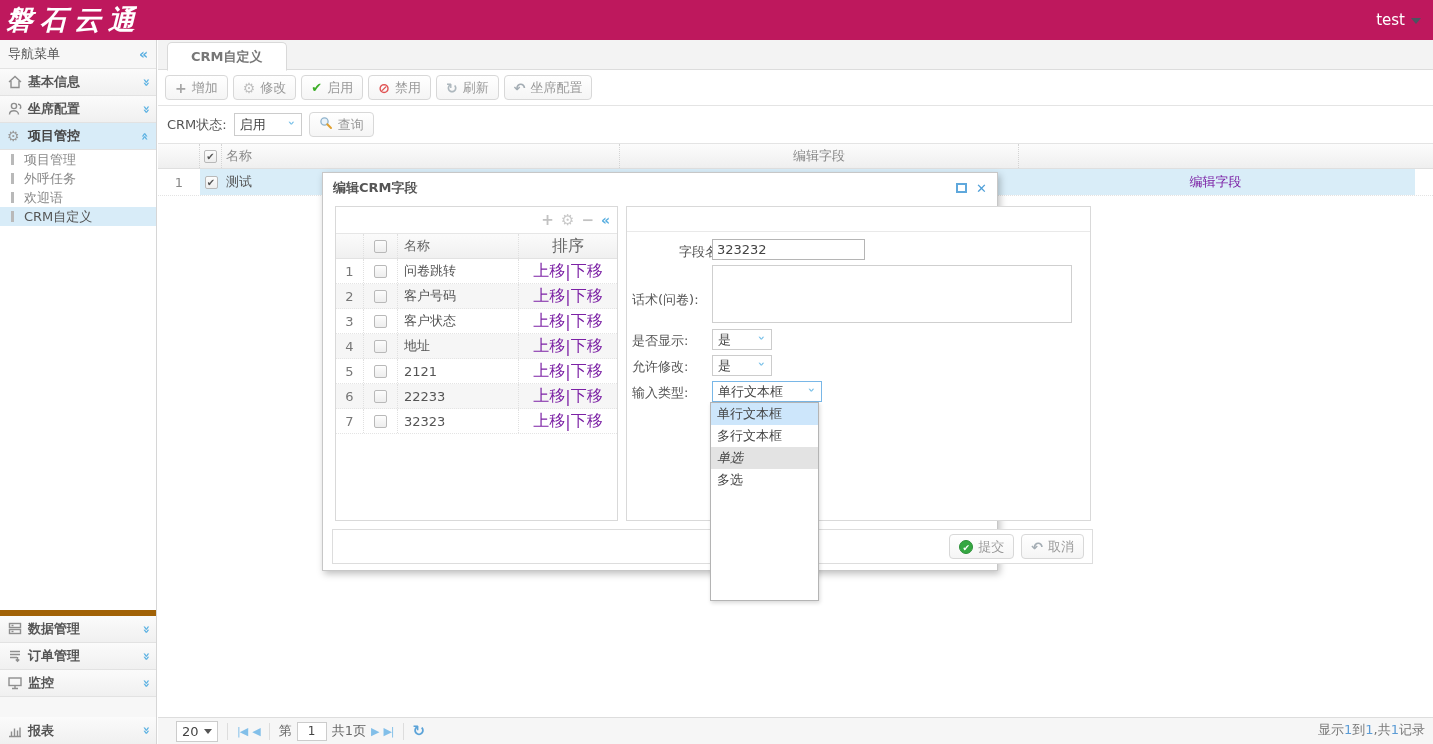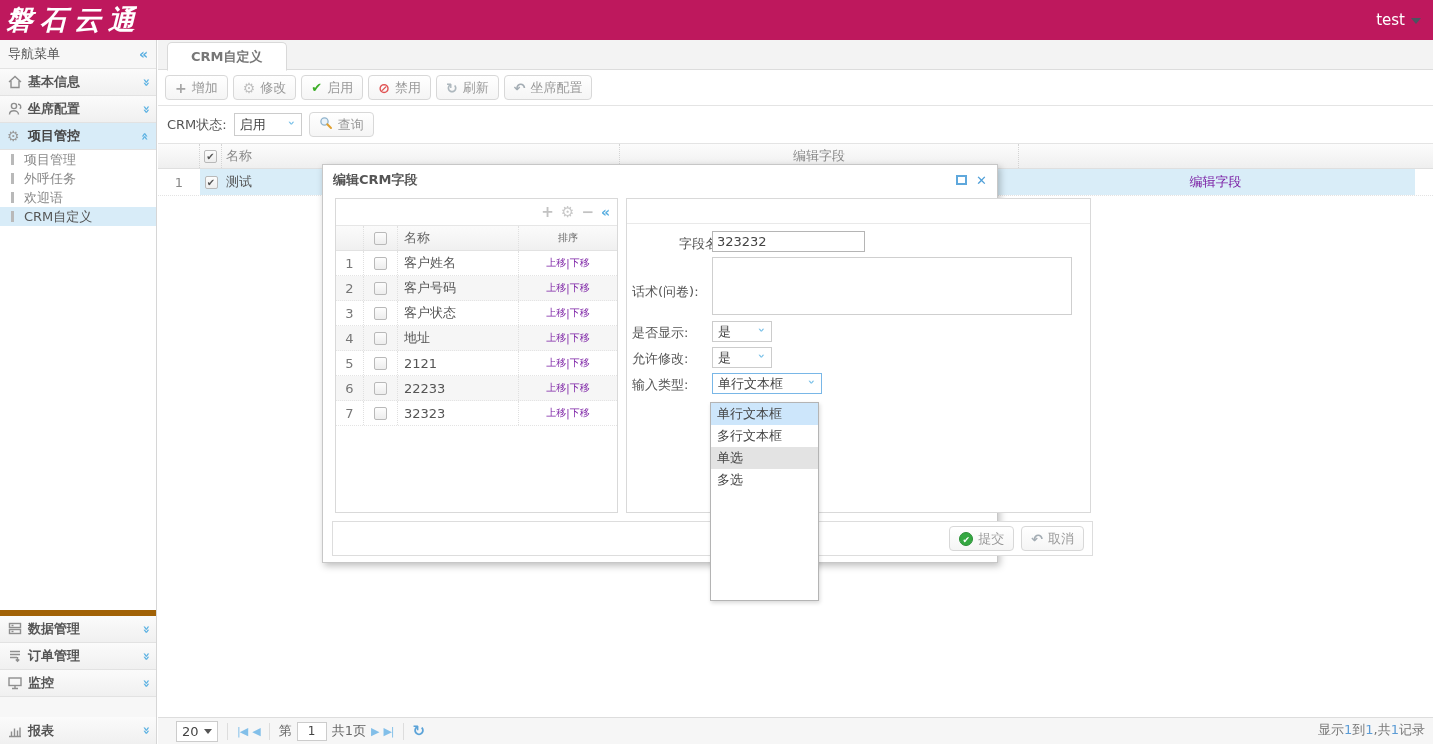--- a/index.html
+++ b/index.html
@@ -65,52 +65,52 @@
   .psize { width:42px; height:21px; }
   .psize .dark-caret { margin-left:auto; width:0; height:0; border-left:4px solid transparent; border-right:4px solid transparent; border-top:5px solid #555; }
   .vsep { width:1px; height:17px; background:#ddd; margin:0 4px; }
   .pg-ic { color:#82bfe9; font-size:11px; letter-spacing:-1px; cursor:pointer; }
   .pg-refresh { color:#5ba3d8; font-size:15px; font-weight:bold; cursor:pointer; }
   .page-input { width:30px; height:19px; border:1px solid #ccc; text-align:center; font-size:12px; color:#444; font-family:inherit; }
   .statusbar { position:absolute; right:8px; bottom:5px; color:#777; font-size:13px; }
   .statusbar .num { color:#5b9bd5; }
 
   
-  .modal { position:absolute; left:322px; top:164px; width:676px; height:399px; background:#fff; border:1px solid #c7c7c7; box-shadow:2px 3px 7px rgba(0,0,0,.25); z-index:10; }
+  .modal { position:absolute; left:322px; top:172px; width:676px; height:399px; background:#fff; border:1px solid #c7c7c7; box-shadow:2px 3px 7px rgba(0,0,0,.25); z-index:10; }
   .modal-title { height:30px; display:flex; align-items:center; padding:0 10px; font-weight:bold; color:#555; font-size:13px; }
   .win-btns { margin-left:auto; display:flex; align-items:center; gap:9px; }
   .win-max { width:11px; height:10px; border:2px solid #5fa8dc; cursor:pointer; }
   .win-close { color:#4f9fd8; font-weight:bold; font-size:13px; cursor:pointer; }
   .left-panel { position:absolute; left:12px; top:33px; width:283px; height:315px; border:1px solid #d9d9d9; background:#fff; }
   .mini-toolbar { height:26px; display:flex; align-items:center; justify-content:flex-end; gap:7px; padding-right:7px; font-size:15px; }
   .mini-toolbar .m-plus, .mini-toolbar .m-minus { color:#c2c2c2; font-weight:bold; cursor:pointer; }
   .mini-toolbar .m-gear { color:#c8c8c8; cursor:pointer; }
   .mini-toolbar .m-coll { color:#58aee0; font-weight:bold; font-size:14px; cursor:pointer; }
   .ltable-head { height:26px; display:flex; align-items:center; background:linear-gradient(#fbfbfb,#f0f0f0); border-top:1px solid #e6e6e6; border-bottom:1px solid #e2e2e2; color:#666; font-size:13px; }
   .lrow { height:25px; display:flex; align-items:center; border-bottom:1px dotted #e4e4e4; font-size:13px; color:#555; }
   .lrow.stripe { background:#f6f6f6; }
   .lc-num { width:28px; display:flex; justify-content:center; color:#777; border-right:1px dotted #e0e0e0; height:100%; align-items:center; }
   .lc-cb { width:34px; display:flex; justify-content:center; border-right:1px dotted #e0e0e0; height:100%; align-items:center; }
   .lc-name { width:121px; padding-left:6px; border-right:1px dotted #e0e0e0; height:100%; display:flex; align-items:center; }
-  .lc-sort { flex:1; display:flex; justify-content:center; height:100%; align-items:center; font-size:10px;text-align:right; }
+  .lc-sort { flex:1; display:flex; justify-content:center; height:100%; align-items:center; font-size:16px;text-align:right; }
   .right-panel { position:absolute; left:303px; top:33px; width:465px; height:315px; border:1px solid #d9d9d9; background:#fff; }
   .rp-head { height:25px; border-bottom:1px solid #e9e9e9; }
   .form-label { position:absolute; left:5px; color:#555; font-size:13px; }
   .text-input { position:absolute; border:1px solid #b5b5b5; height:21px; font-size:13px; padding:0 4px; color:#444; font-family:inherit; }
   .form-textarea { position:absolute; border:1px solid #cfcfcf; resize:none; font-family:inherit; font-size:13px; padding:2px 4px; }
   .form-select { position:absolute; height:21px; }
   .focused { border-color:#79b7e7; }
   .modal-footer { position:absolute; left:9px; top:356px; width:761px; height:35px; border:1px solid #ddd; display:flex; align-items:center; justify-content:flex-end; gap:7px; padding-right:8px; background:#fff; }
   .circle-check { width:14px; height:14px; border-radius:50%; background:#35a842; color:#fff; font-size:9px; line-height:14px; text-align:center; border:1px solid #2c8f38; }
 
   
   .dropdown { position:absolute; left:710px; top:402px; width:109px; height:199px; background:#fff; border:1px solid #b4b4b4; z-index:20; box-shadow:1px 2px 4px rgba(0,0,0,.15); }
   .opt { height:22px; line-height:22px; padding-left:6px; font-size:13px; color:#444; cursor:pointer; }
   .opt.selected { background:#cde6fb; }
-  .opt.hovered { background:#e3e3e3; }
+  .opt.hovered { background:#e3e3e3;font-style:italic; }
 </style>
 </head>
 <body>
 
 <div class="topbar">
   <div class="logo">磐石云通</div>
   <div class="userbox">
     <span>test</span>
     <span class="caret"></span>
   </div>
@@ -303,21 +303,21 @@
         </div>
       <div class="lc-name">名称</div>
       <div class="lc-sort">排序</div>
     </div>
 
     <div class="lrow">
       <div class="lc-num">1</div>
       <div class="lc-cb">
           <span class="cb"></span>
         </div>
-      <div class="lc-name">客户姓名</div>
+      <div class="lc-name">问卷跳转</div>
       <div class="lc-sort">
           <a class="purple-link">上移</a>
           <span class="purple-link">|</span>
           <a class="purple-link">下移</a>
         </div>
     </div>
     <div class="lrow stripe">
       <div class="lc-num">2</div>
       <div class="lc-cb">
           <span class="cb"></span>

